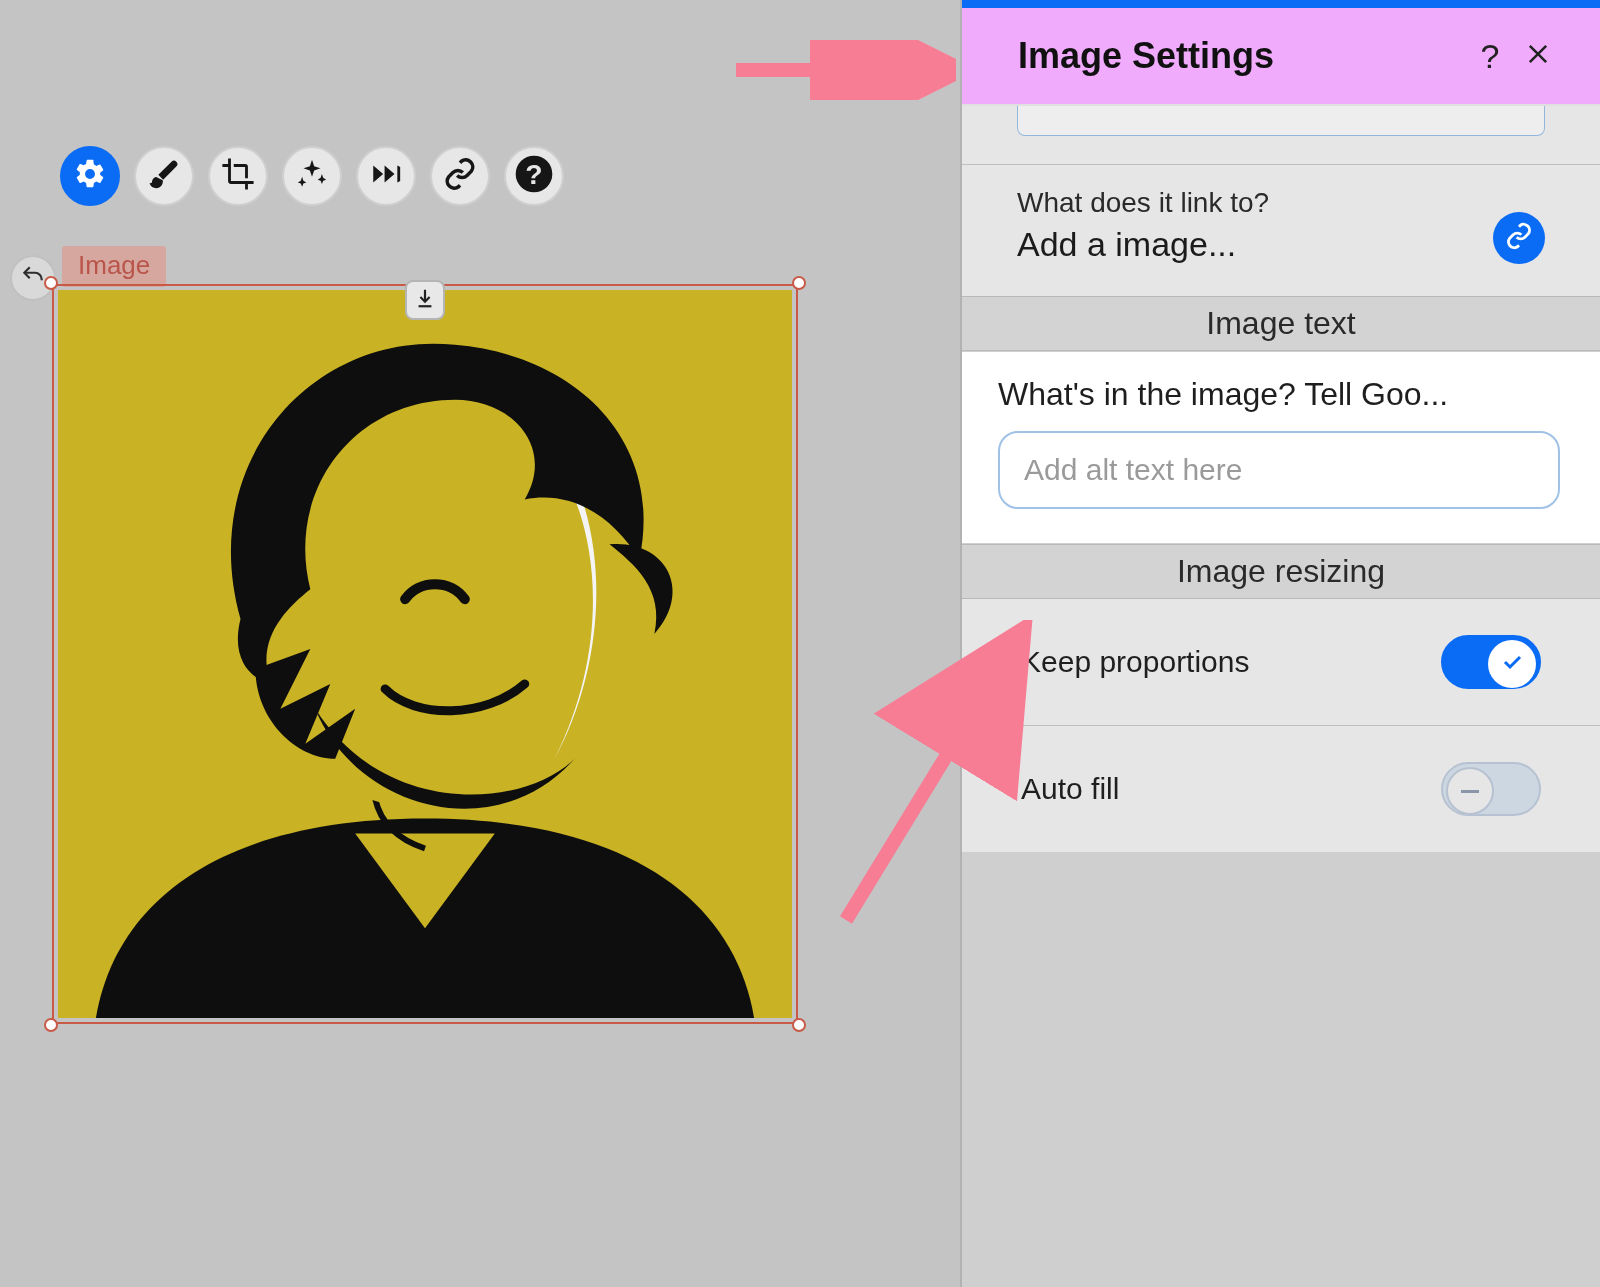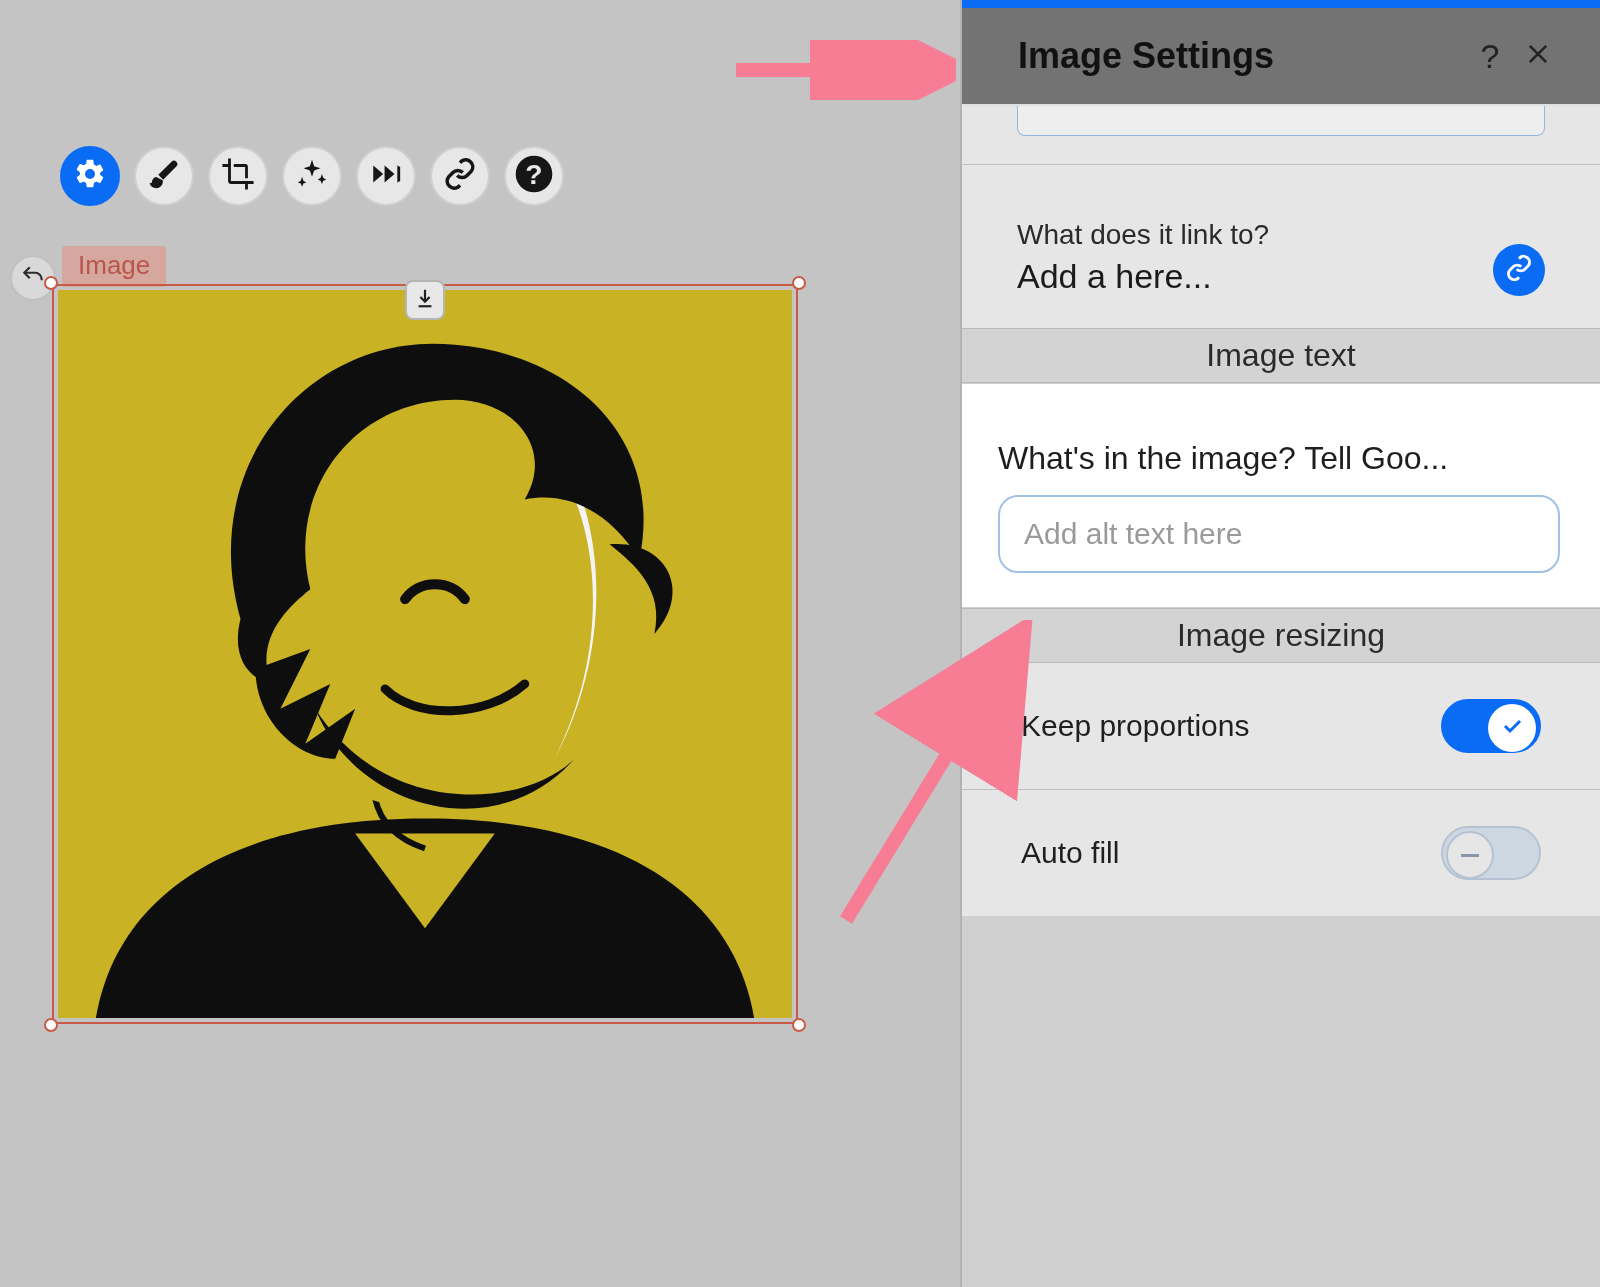--- a/index.html
+++ b/index.html
@@ -122,21 +122,21 @@
     background: #cfcfcf;
     border-left: 2px solid #b2b2b2;
   }
 
   
   .panel-blue {
     background: #0a6cf5;
     height: 8px;
   }
   .panel-header {
-    background: #737373;
+    background: #f0abfc;
     display: flex;
     align-items: center;
     padding: 24px 38px 24px 56px;
     border-bottom: 2px solid #e0e0e0;
     position: relative;
   }
   .panel-title {
     font-size: 36px;
     font-weight: 700;
     flex: 1;
@@ -147,21 +147,20 @@
     display: flex; align-items: center; justify-content: center;
     color: #222;
     cursor: pointer;
     font-size: 34px;
   }
 
   .field-label {
     font-size: 28px;
     color: #2a2a2a;
     margin-bottom: 6px;
-    margin-top: 32px;
   }
   .big-value {
     font-size: 34px;
     color: #1b1b1b;
   }
 
   .input {
     width: 100%;
     border: 1px solid #93b7dc;
     border-radius: 20px;
@@ -410,21 +409,21 @@
     </div>
   </div>
 
   <div class="peek-input-wrap">
     <div class="peek-input"></div>
   </div>
 
   <div class="link-row">
     <div class="text-col">
       <div class="field-label">What does it link to?</div>
-      <div class="big-value">Add a here...</div>
+      <div class="big-value">Add a image...</div>
     </div>
     <div class="link-btn">
       <span>
         <svg viewBox="0 0 24 24" fill="none" stroke="currentColor" stroke-width="2.5">
             <path d="M10 13a5 5 0 007 0l3-3a5 5 0 00-7-7l-1 1"></path>
             <path d="M14 11a5 5 0 00-7 0l-3 3a5 5 0 007 7l1-1"></path>
           </svg>
       </span>
     </div>
   </div>

